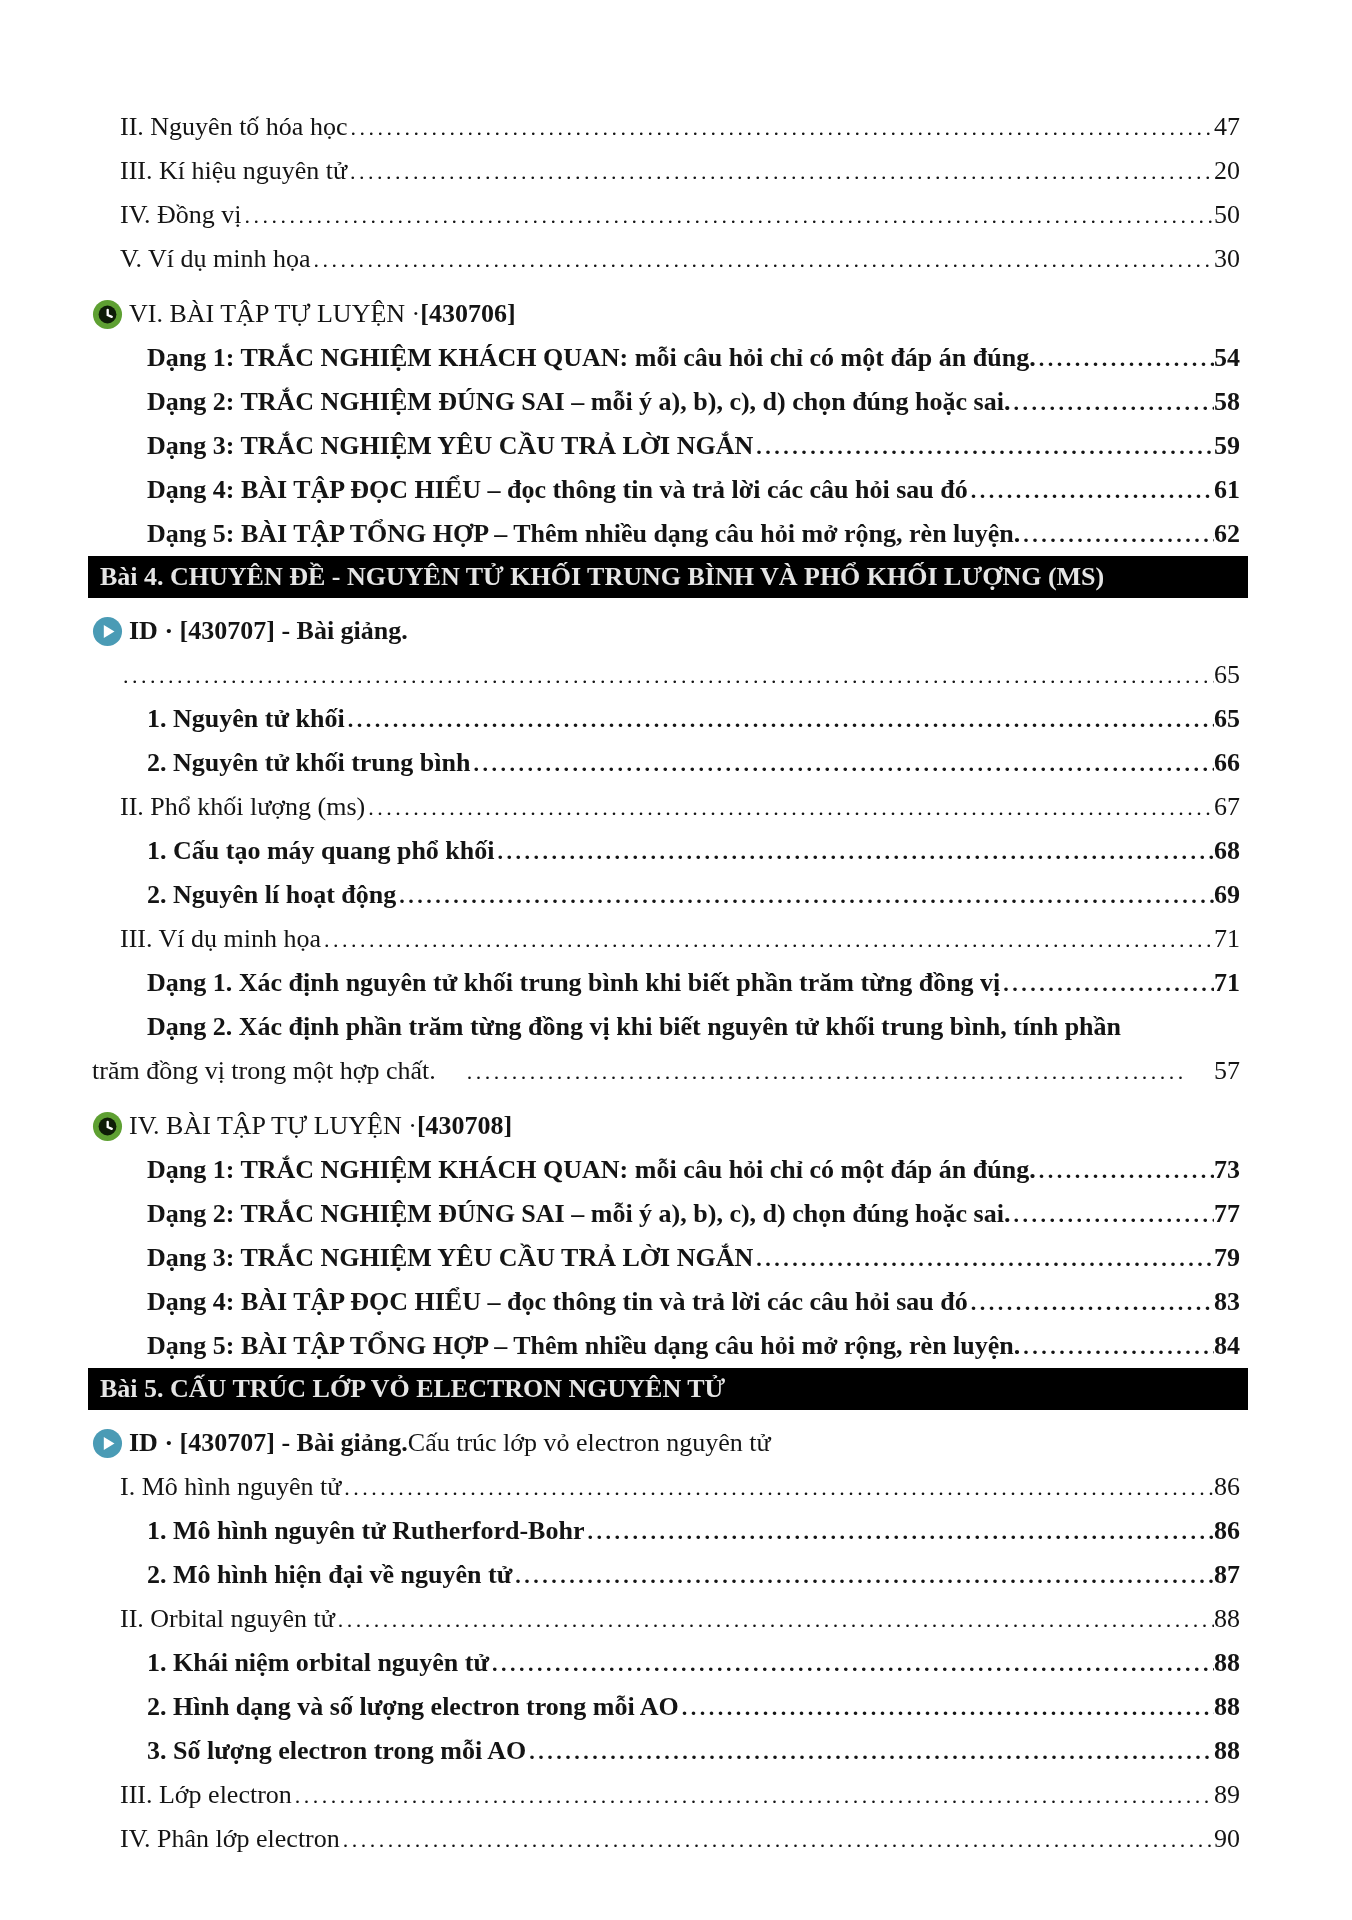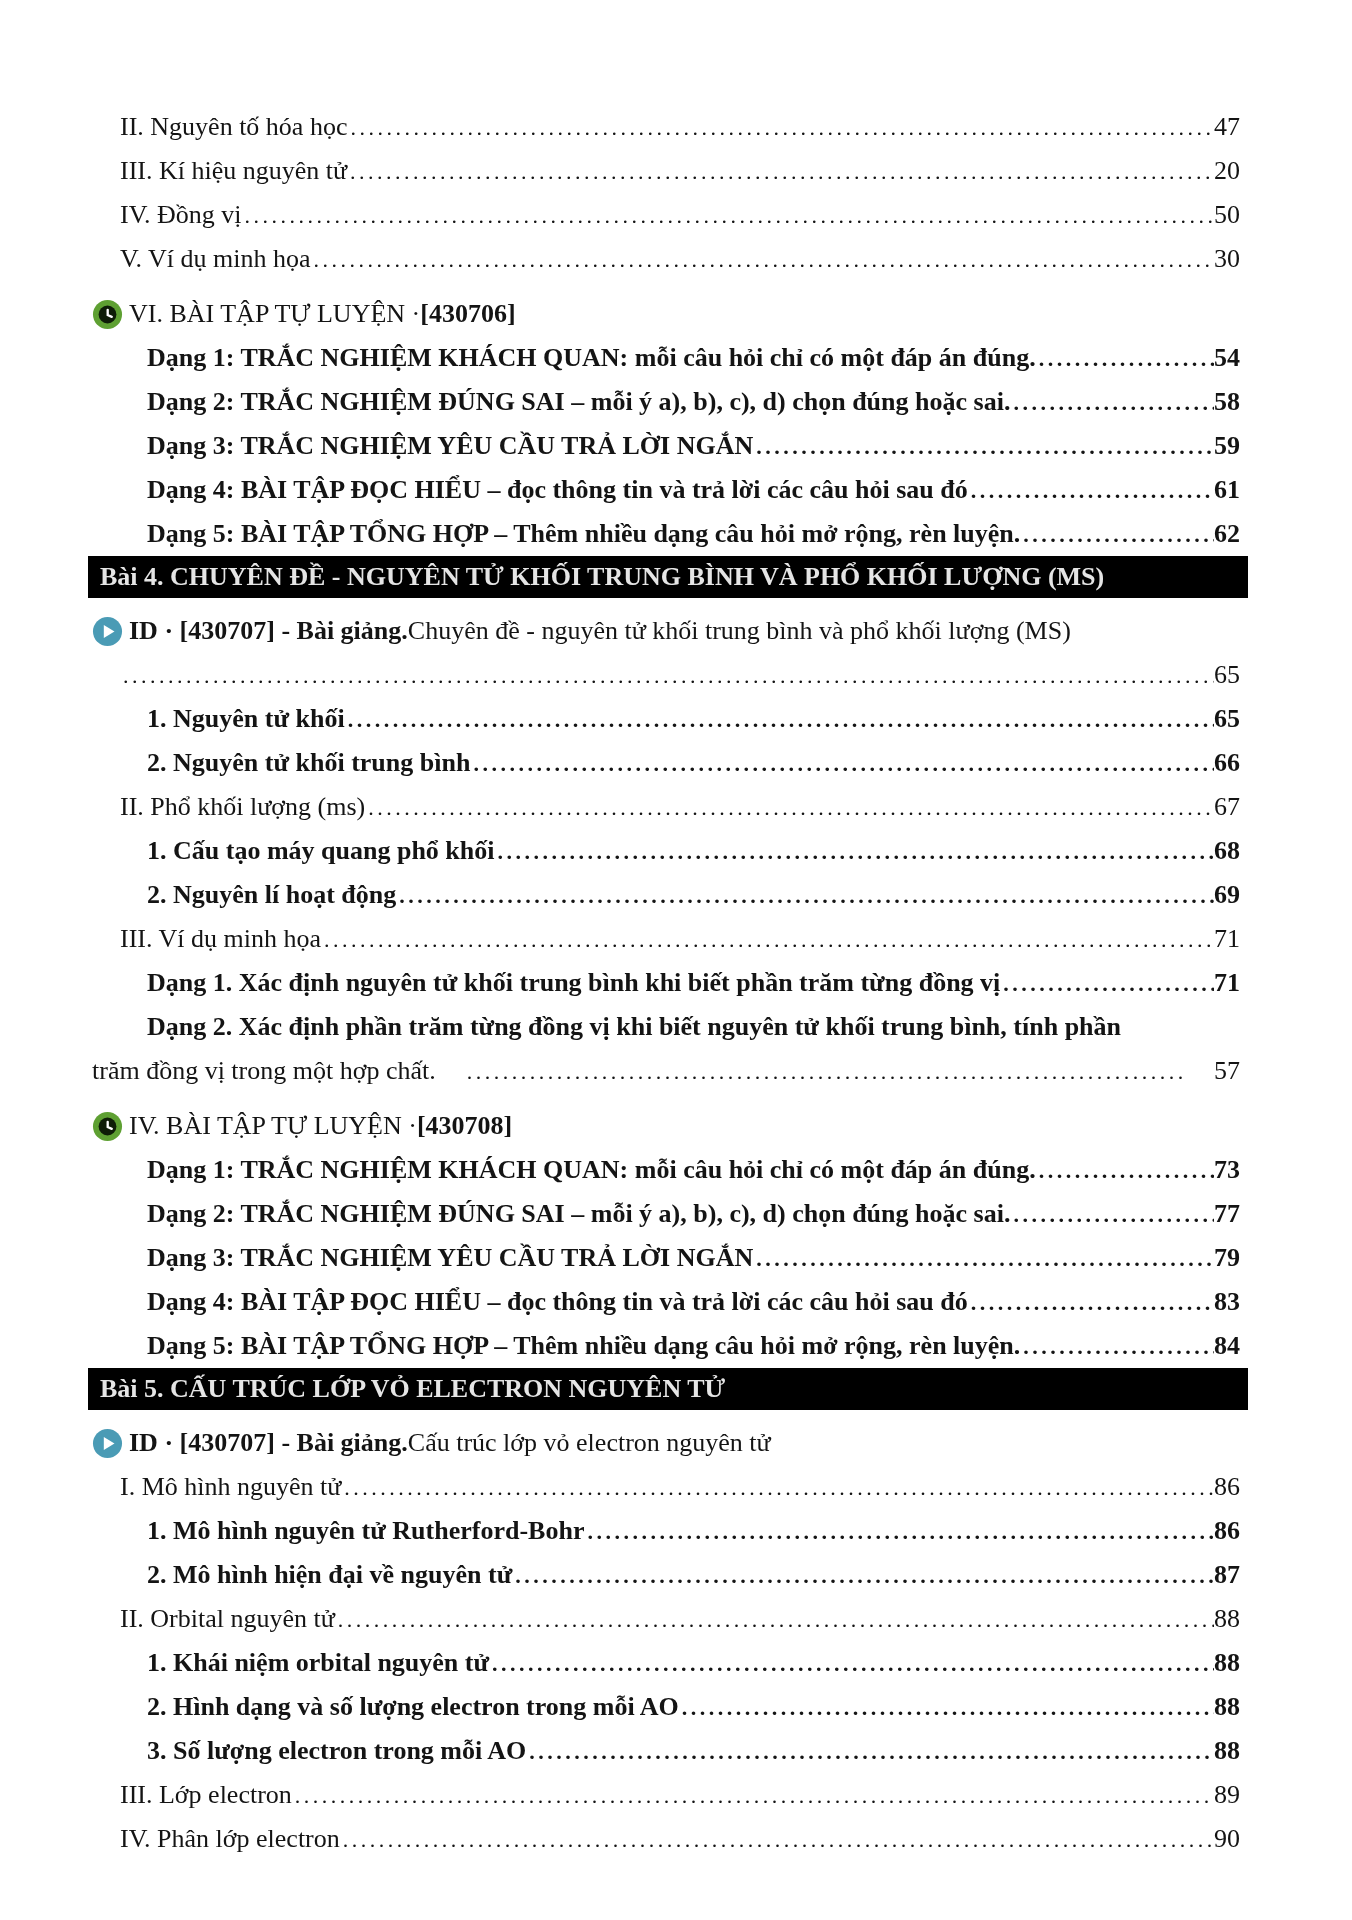--- a/index.html
+++ b/index.html
@@ -124,21 +124,20 @@
     </div>
     <div class="bar">
       <span>Bài 4. CHUYÊN ĐỀ - NGUYÊN TỬ KHỐI TRUNG BÌNH VÀ PHỔ KHỐI LƯỢNG (MS)</span>
     </div>
     <div class="row has-icon">
       <svg class="icon" width="31" height="31" viewBox="0 0 32 32">
         <circle cx="16" cy="16" r="15" fill="#4a9bb5"></circle>
         <path d="M12.2 9.3 L23.2 16 L12.2 22.7 Z" fill="#ffffff"></path>
       </svg>
       <span class="bold">ID · [430707] - Bài giảng.</span>
-      <span class="txt"> Chuyên đề - nguyên tử khối trung bình và phổ khối lượng (MS)</span>
     </div>
     <div class="row lvl1">
       <span class="dots"></span>
       <span class="pg">65</span>
     </div>
     <div class="row lvl2">
       <span class="txt">1. Nguyên tử khối</span>
       <span class="dots"></span>
       <span class="pg">65</span>
     </div>

